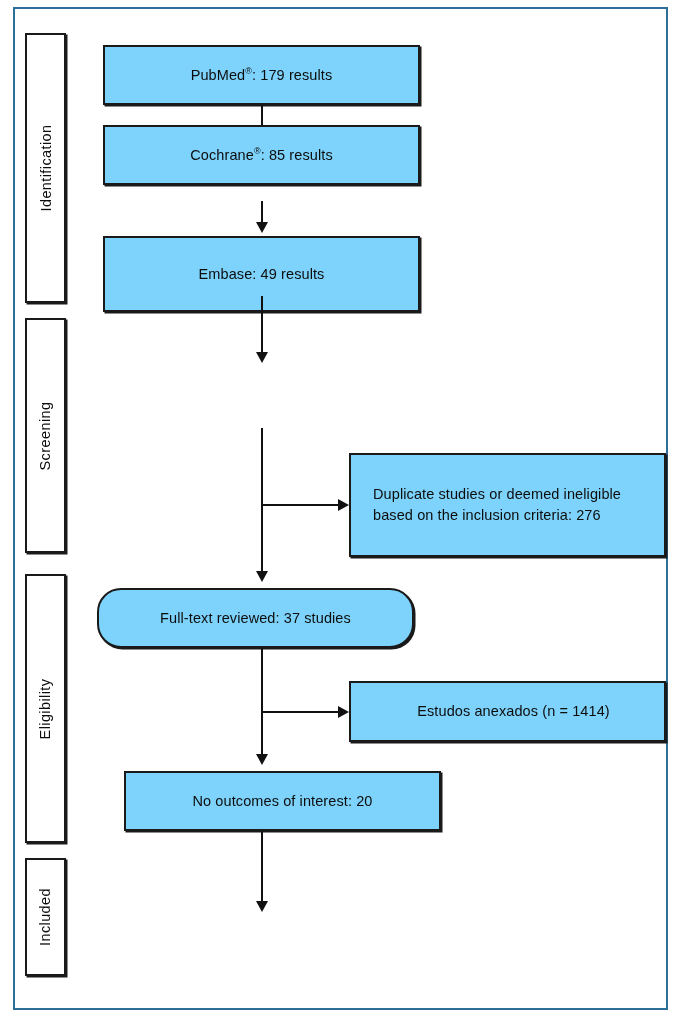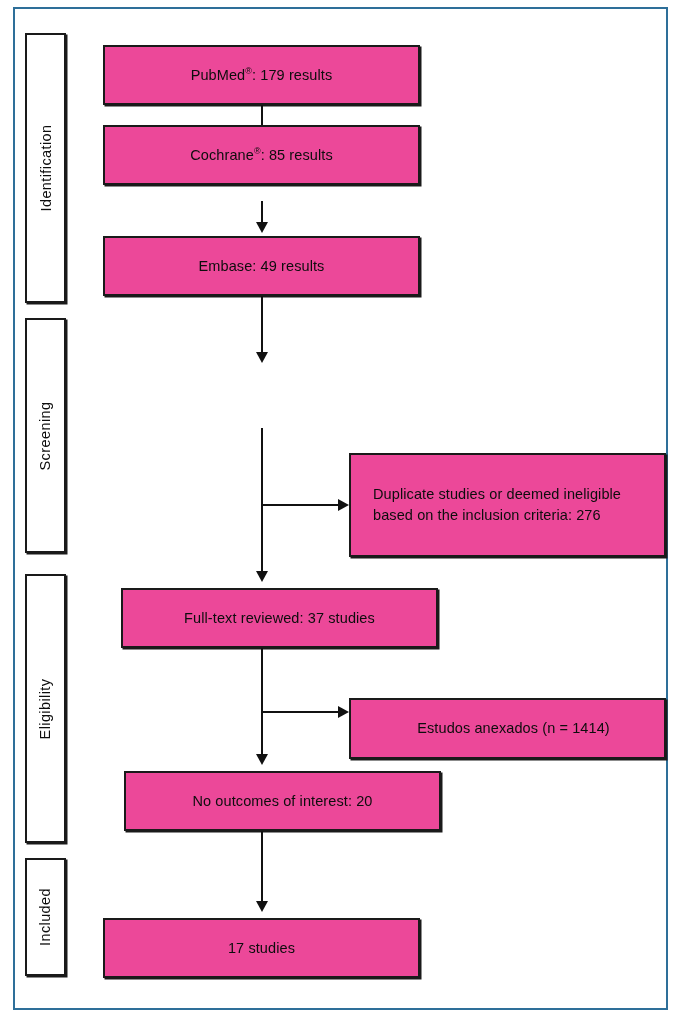--- a/index.html
+++ b/index.html
@@ -24,21 +24,21 @@
     top: 7px;
     width: 655px;
     height: 1003px;
     border: 2px solid #2e6f99;
     background: #ffffff;
     box-sizing: border-box;
   }
   
   .flow-box {
     position: absolute;
-    background: #ec4899;
+    background: #7dd3fc;
     border: 2px solid #1a1a1a;
     box-sizing: border-box;
     box-shadow: 1.5px 1.5px 0 0 #1a1a1a;
     display: flex;
     align-items: center;
     box-sizing: border-box;
   }
   .flow-box.center-text {
     justify-content: center;
     text-align: center;
@@ -142,56 +142,53 @@
   <div class="v-line" style="left:261px; top:105px; width:2px; height:25px;"></div>
   <div class="arrow-down" style="left:256px; top:129px;"></div>
 
   <div class="flow-box center-text" style="left:103px; top:125px; width:317px; height:60px;">
     <span class="box-label"><span>Cochrane</span><sup class="reg">®</sup><span>: 85 results</span></span>
   </div>
 
   <div class="v-line" style="left:261px; top:201px; width:2px; height:22px;"></div>
   <div class="arrow-down" style="left:256px; top:222px;"></div>
 
-  <div class="flow-box center-text" style="left:103px; top:236px; width:317px; height:60px;">
+  <div class="flow-box center-text" style="left:103px; top:236px; width:317px; height:76px;">
     <span class="box-label">Embase: 49 results</span>
   </div>
 
   <div class="v-line" style="left:261px; top:296px; width:2px; height:57px;"></div>
   <div class="arrow-down" style="left:256px; top:352px;"></div>
 
 
   <div class="v-line" style="left:261px; top:428px; width:2px; height:144px;"></div>
   <div class="arrow-down" style="left:256px; top:571px;"></div>
 
   <div class="h-line" style="left:262px; top:504px; width:78px; height:2px;"></div>
   <div class="arrow-right" style="left:338px; top:499px;"></div>
 
   <div class="flow-box left-text" style="left:349px; top:453px; width:317px; height:104px;">
     <span class="box-label">Duplicate studies or deemed ineligible based on the inclusion criteria: 276</span>
   </div>
 
-  <div class="flow-box center-text" style="left:121px; top:588px; width:317px; height:60px;">
+  <div class="flow-box center-text" style="left:97px; top:588px; width:317px; height:60px;border-radius:24px;">
     <span class="box-label">Full-text reviewed: 37 studies</span>
   </div>
 
   <div class="v-line" style="left:261px; top:648px; width:2px; height:107px;"></div>
   <div class="arrow-down" style="left:256px; top:754px;"></div>
 
   <div class="h-line" style="left:262px; top:711px; width:78px; height:2px;"></div>
   <div class="arrow-right" style="left:338px; top:706px;"></div>
 
-  <div class="flow-box left-text" style="left:349px; top:681px; width:317px; height:61px;margin-top:17px;">
+  <div class="flow-box left-text" style="left:349px; top:681px; width:317px; height:61px;">
     <span class="box-label">Estudos anexados (n = 1414)</span>
   </div>
 
   <div class="flow-box center-text" style="left:103px; top:771px; width:317px; height:60px;margin-left:21px;">
     <span class="box-label">No outcomes of interest: 20</span>
   </div>
 
   <div class="v-line" style="left:261px; top:831px; width:2px; height:72px;"></div>
   <div class="arrow-down" style="left:256px; top:901px;"></div>
 
-  <div class="flow-box center-text" style="left:103px; top:918px; width:317px; height:60px;">
-    <span class="box-label">17 studies</span>
-  </div>
 
 </div>
 
 </body></html>

